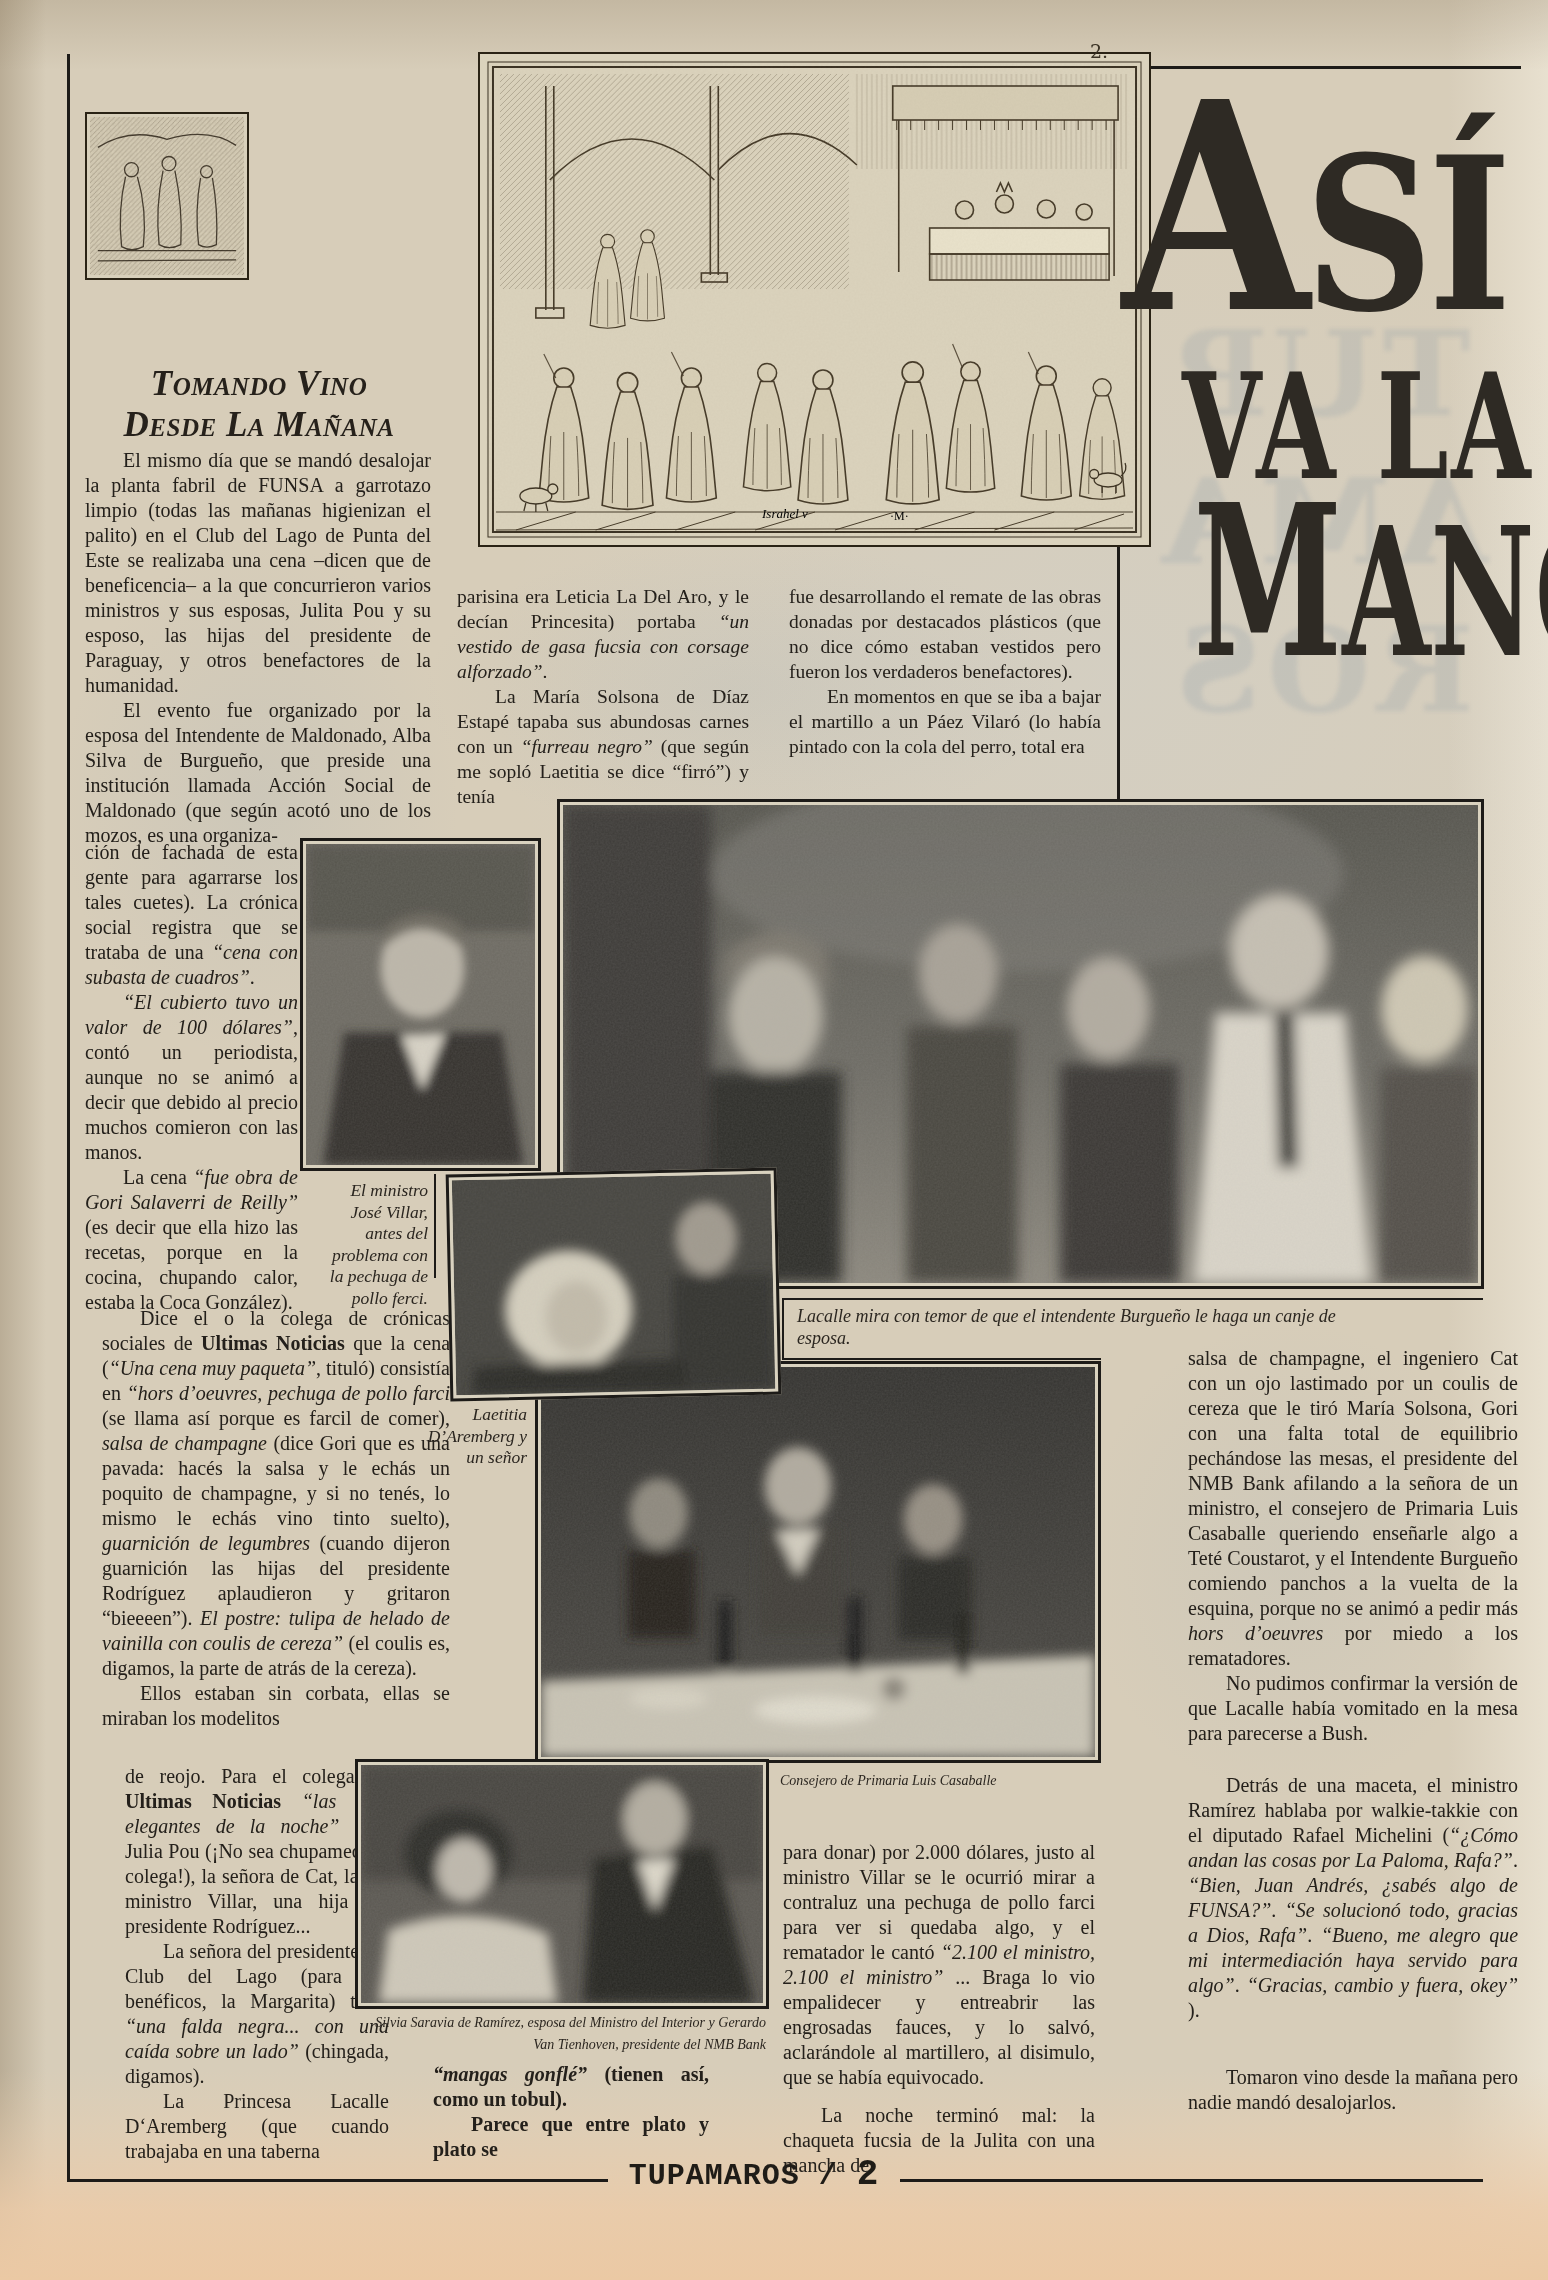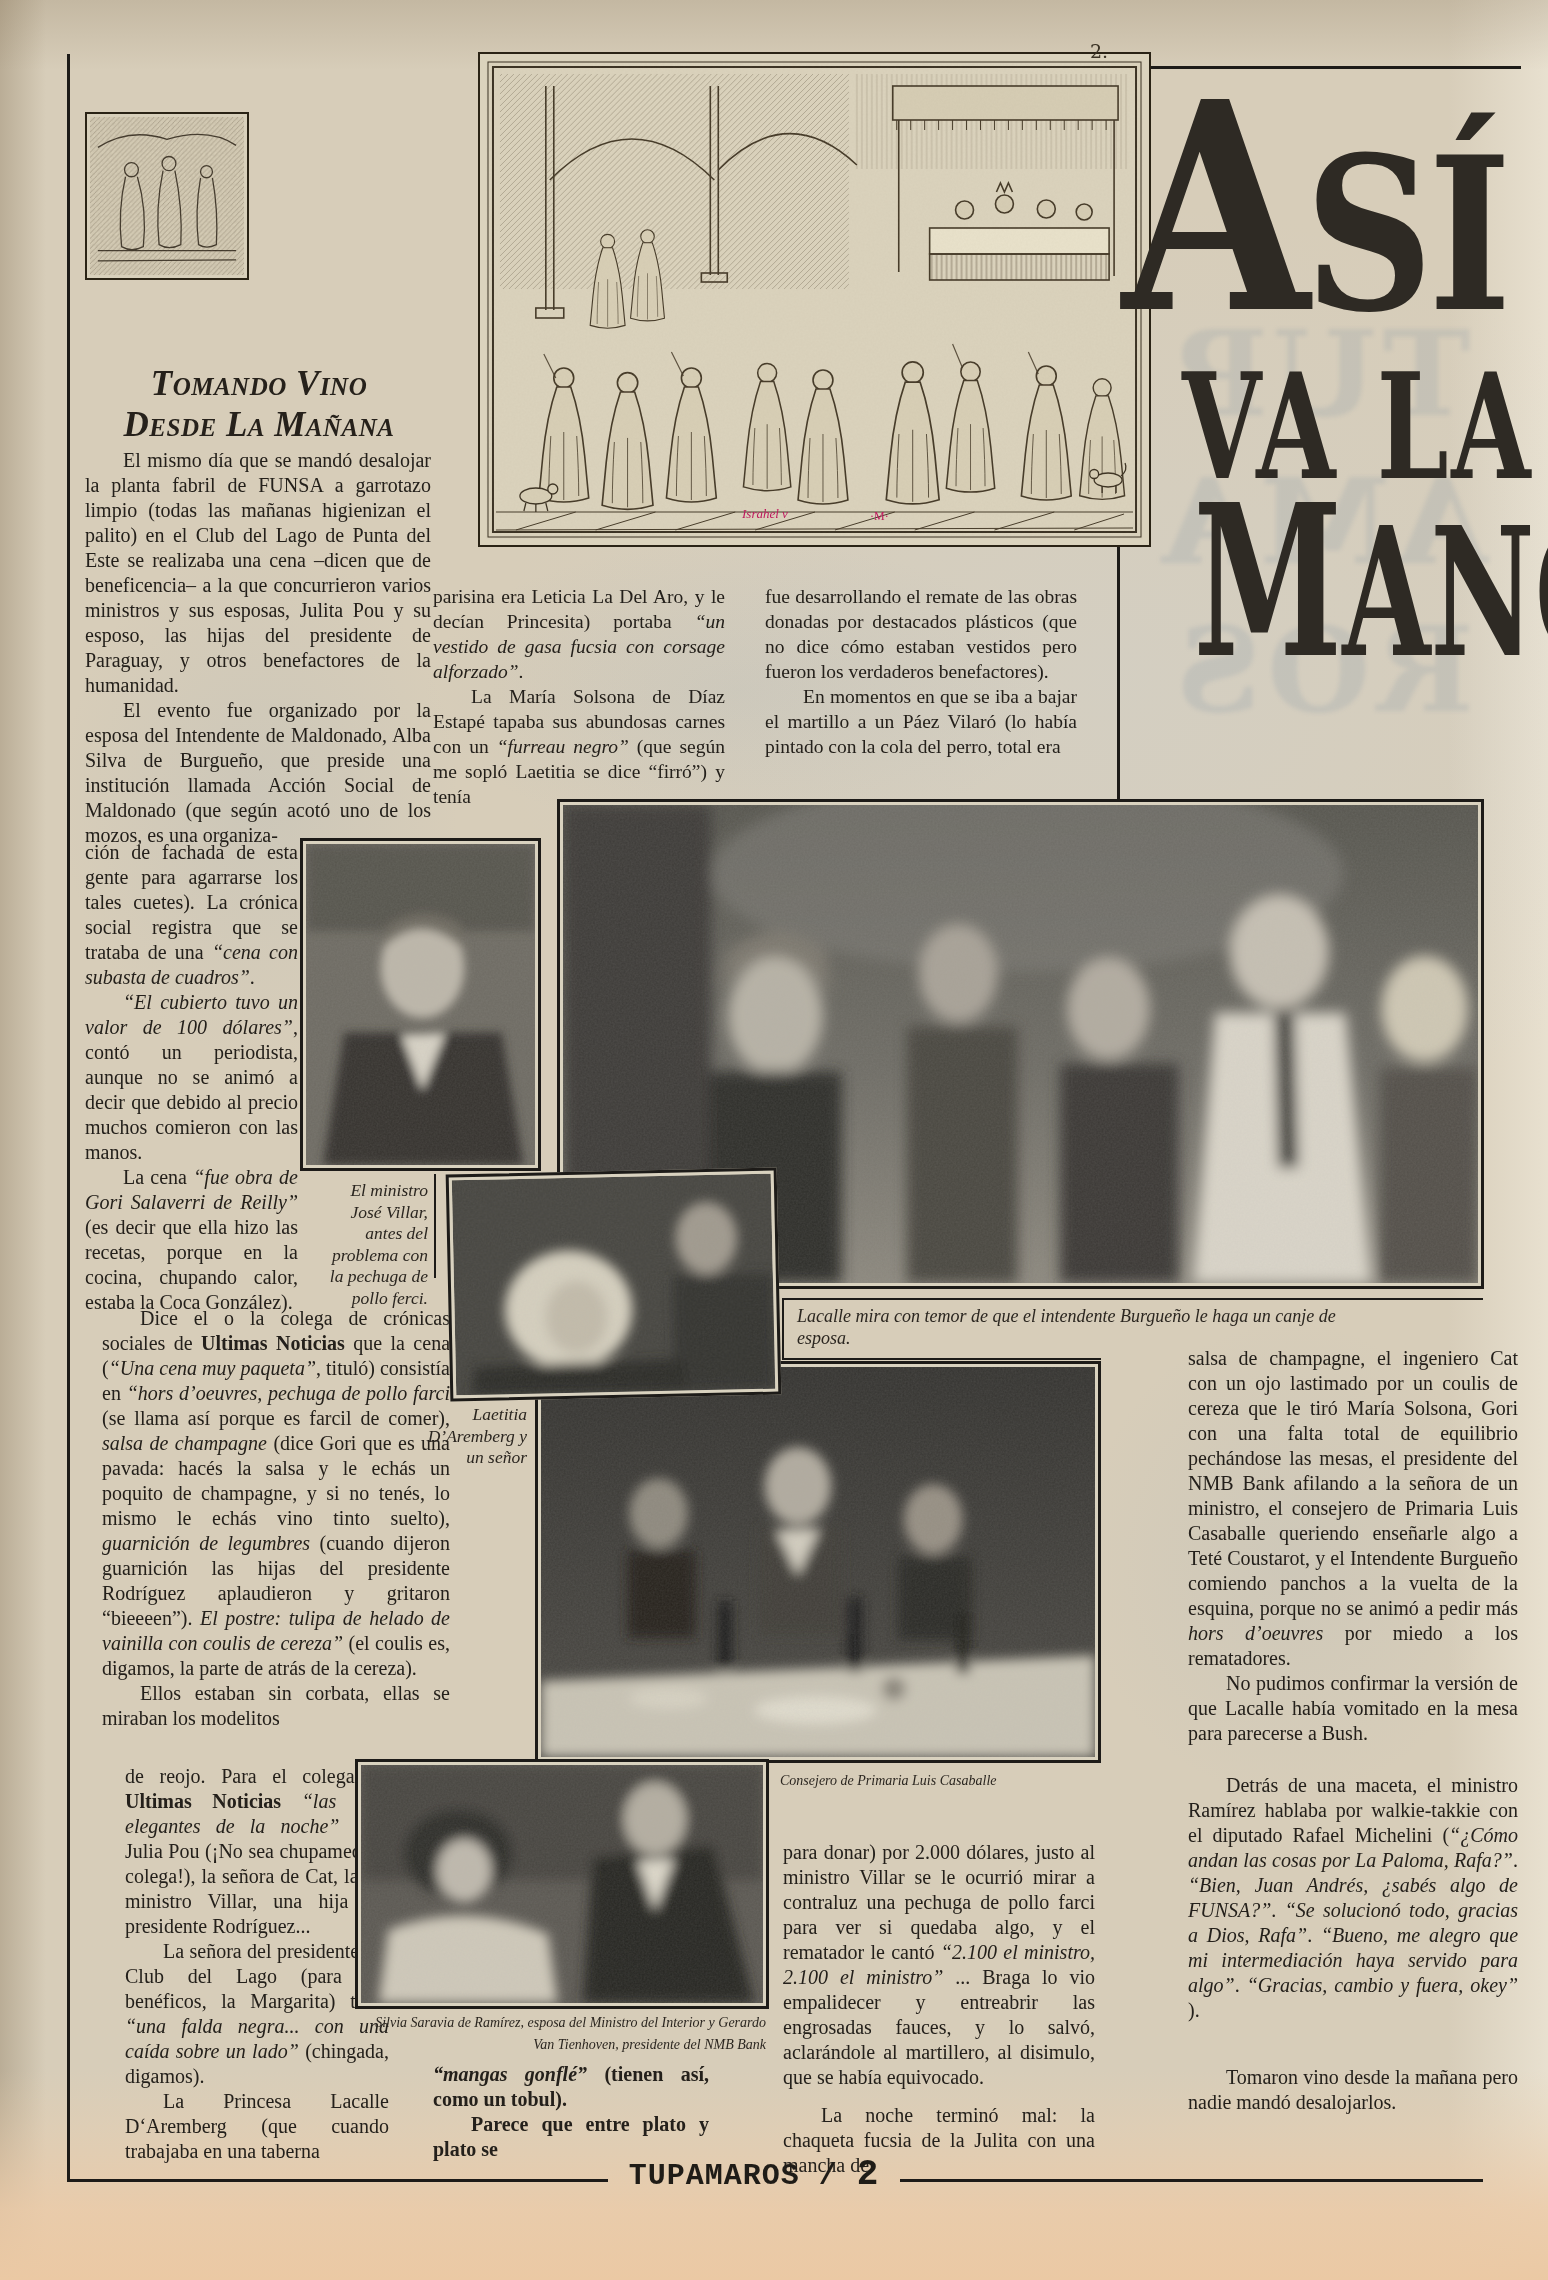--- a/index.html
+++ b/index.html
@@ -9,37 +9,37 @@
       radial-gradient(900px 700px at 72% 30%, rgba(200,212,224,.22), transparent 70%),
       linear-gradient(to bottom, rgba(120,100,70,.20), transparent 70px),
       linear-gradient(to top, #ebc9a4 0px, rgba(236,203,168,.85) 70px, rgba(236,207,174,.35) 150px, transparent 210px),
       linear-gradient(to right, rgba(110,90,60,.28), transparent 46px),
       linear-gradient(to left, rgba(246,240,226,.55), transparent 100px),
       #d7cdb9;}
   .tint{position:absolute;pointer-events:none;}
   .rule{position:absolute;background:#1d1b18;}
   .txt{position:absolute;font-size:20px;line-height:25px;text-align:justify;}
   .txt p{margin:0;}
-  .sm{font-size:19.5px;}
+  .sm{font-size:19.5px;margin-left:24px;}
   .ind{text-indent:38px;}
   .it{font-style:italic;}
   .bd{font-weight:bold;}
   .mt1{margin-top:13px !important;}
   .mt2{margin-top:27px !important;}
   .mt3{margin-top:42px !important;}
   .cap{position:absolute;font-style:italic;font-size:17.5px;line-height:21.5px;color:#2b2620;}
   .photo{position:absolute;border:3px solid #1d1b18;padding:3px;background:#d9d2bf;box-sizing:border-box;margin:0;}
   .photo svg{display:block;width:100%;height:100%;}
   #title{position:absolute;left:85px;top:334px;width:348px;text-align:center;
     font-weight:bold;font-style:italic;font-variant:small-caps;
     font-size:35px;line-height:41px;letter-spacing:.5px;color:#26211b;}
   #engraving{position:absolute;left:438px;top:36px;width:673px;height:495px;
     border:2px solid #2a2315;background:#dbd3bd;padding:6px;box-sizing:border-box;}
   #engraving svg{display:block;width:100%;height:100%;}
-  .engnote{position:absolute;font-size:13px;color:#be185d;font-style:italic;}
+  .engnote{position:absolute;font-size:13px;color:#000000;font-style:italic;margin-left:20px;}
   #mini{position:absolute;left:85px;top:112px;width:164px;height:168px;
     border:2px solid #2a2315;background:#d8d0bb;padding:3px;box-sizing:border-box;}
   #mini svg{display:block;width:100%;height:100%;}
   .hl{position:absolute;font-family:"DejaVu Serif",serif;font-weight:bold;color:#2e2a24;text-align:center;}
   #hl1{left:1122px;top:58px;width:400px;line-height:300px;transform:scaleX(.84);transform-origin:left top;letter-spacing:-6px;}
   #hl1 .big{font-size:288px;}
   #hl1 .rest{font-size:212px;text-transform:uppercase;}
   #hl2{left:1125px;top:352px;width:380px;font-size:146px;line-height:150px;letter-spacing:4px;transform:scaleX(.70);transform-origin:center top;white-space:nowrap;}
   #hl3{left:1125px;top:482px;width:380px;line-height:200px;transform:scaleX(.64);transform-origin:center top;white-space:nowrap;}
   #hl3 .big{font-size:210px;}

